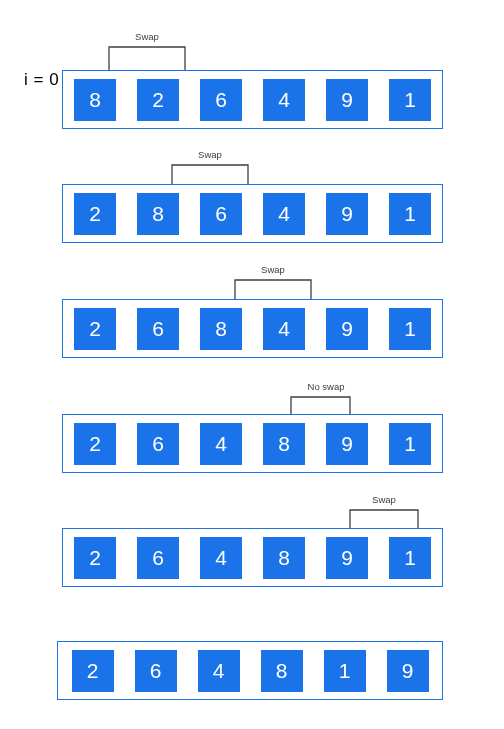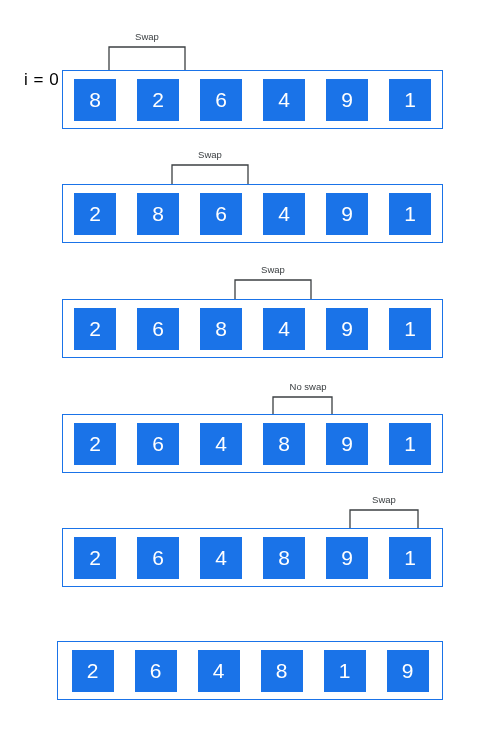--- a/index.html
+++ b/index.html
@@ -145,21 +145,21 @@
     <div class="cells">
       <div class="cell">2</div>
       <div class="cell">6</div>
       <div class="cell">8</div>
       <div class="cell">4</div>
       <div class="cell">9</div>
       <div class="cell">1</div>
     </div>
   </div>
 
-  <div class="annot" style="left:272px; top:382px; width:72px; height:40px;">
+  <div class="annot" style="left:290px; top:382px; width:72px; height:40px;">
     <span class="annot-label black">No swap</span>
     <svg width="61" height="34" viewBox="0 0 61 34">
       <path d="M1,33 L1,3 L60,3 L60,33" fill="none" stroke="#3c4043" stroke-width="1.3"></path>
     </svg>
   </div>
   <div class="array-row" style="left:62px; top:414px; width:381px; height:59px;">
     <div class="cells">
       <div class="cell">2</div>
       <div class="cell">6</div>
       <div class="cell">4</div>

